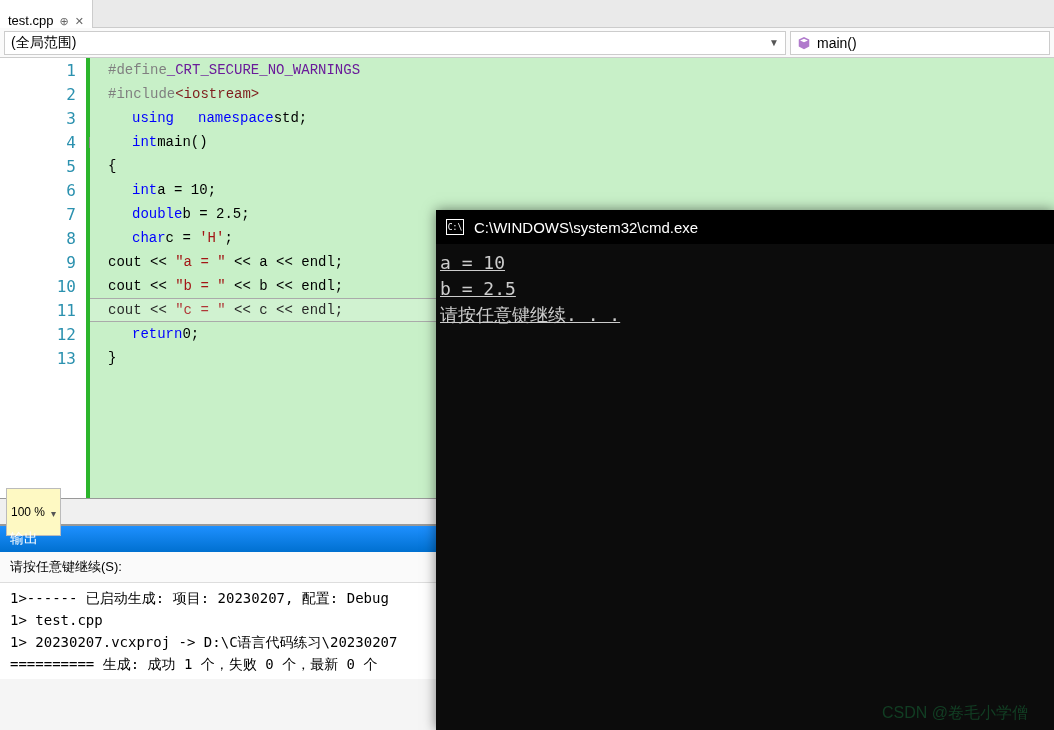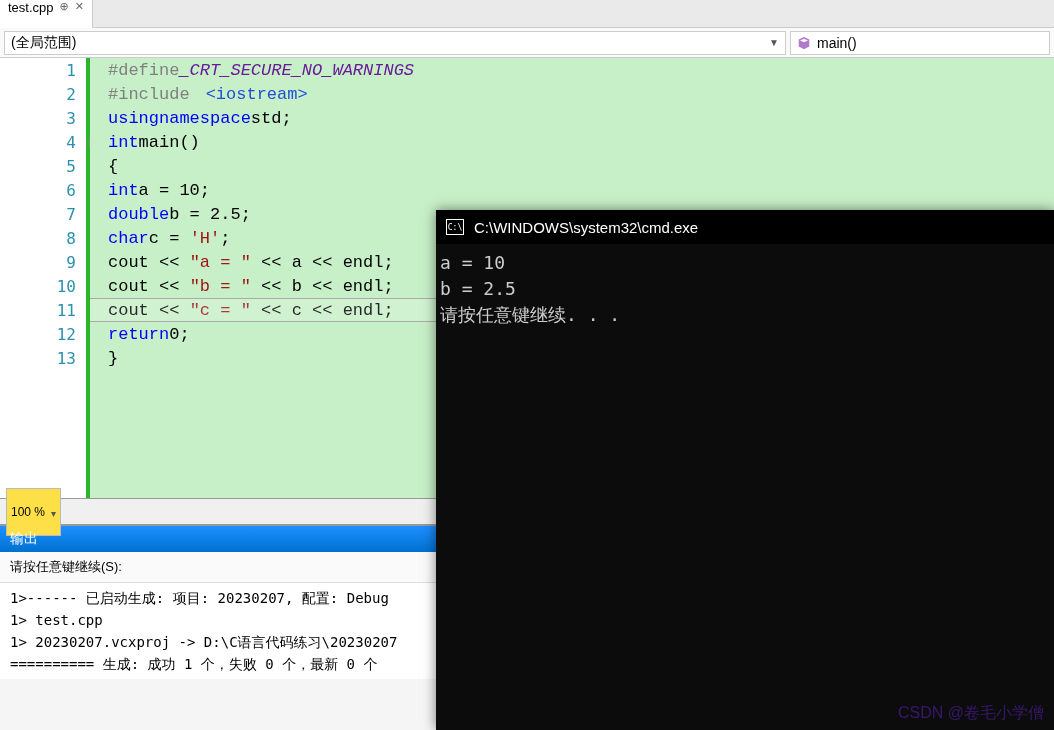--- a/index.html
+++ b/index.html
@@ -17,21 +17,21 @@
       height: 28px;
       display: flex;
       align-items: center;
       border-bottom: 1px solid #ccc;
     }
     .tab {
       background: #fff;
       height: 28px;
       padding: 0 8px;
       display: flex;
-      align-items: flex-start;
+      align-items: flex-end;
       gap: 6px;
       border-right: 1px solid #ccc;
       font-size: 13px;
     }
     .tab-pin, .tab-close {
       cursor: pointer;
       color: #666;
       font-size: 11px;
     }
     .nav-bar {
@@ -111,64 +111,64 @@
       font-size: 9px;
       line-height: 9px;
       text-align: center;
       color: #555;
       cursor: pointer;
     }
     .code-area {
       flex: 1;
       background: #c8f0c8;
       font-family: Consolas, "Courier New", monospace;
-      font-size: 17px;
+      font-size: 14px;
       padding-left: 18px;
       position: relative;
     }
     .code-line {
       height: 24px;
       display: flex;
       align-items: center;
       white-space: pre;
     }
     .highlight-line {
       position: absolute;
       left: 0;
       right: 0;
       height: 24px;
       border-top: 1px solid #aaa;
       border-bottom: 1px solid #aaa;
       background: rgba(255,255,255,0.15);
       top: 240px;
       pointer-events: none;
     }
-    .kw-blue { color: #0000ff; }
-    .kw-red { color: #1d4ed8; margin-left: 16px; }
+    .kw-blue { color: #0000ff; margin-left: 24px; }
+    .kw-red { color: #7f1d1d; }
     .kw-define { color: #808080; }
-    .kw-macro { color: #6a1b9a; font-style: italic; }
+    .kw-macro { color: #6a1b9a; }
     .str { color: #a31515; }
     .txt { color: #000; }
     .bottom-bar {
       height: 26px;
       background: #f0f0f0;
       border-top: 1px solid #999;
       display: flex;
       align-items: center;
       padding: 0 6px;
       gap: 4px;
     }
     .zoom-select {
       border: 1px solid #bbb;
       padding: 16px 4px;
       font-size: 12px;
       display: flex;
       align-items: flex-end;
       gap: 6px;
-      background: #fde047;
+      background: #fef9c3;
     }
     .output-panel {
       border-top: 2px solid #999;
     }
     .output-header {
       background: linear-gradient(#1e90ff, #0070d0);
       color: #fff;
       padding: 4px 10px;
       font-size: 14px;
     }
@@ -223,26 +223,27 @@
       font-size: 8px;
       font-family: monospace;
     }
     .console-body {
       color: #cccccc;
       font-family: "NSimSun", Consolas, monospace;
       font-size: 18px;
       padding: 6px 4px;
       line-height: 26px;
       white-space: pre;
+      text-decoration: underline;
     }
     .watermark {
       position: absolute;
-      right: 10px;
+      right: 26px;
       bottom: 6px;
-      color: #4c1d95;
+      color: #14532d;
       font-size: 16px;
       opacity: 0.7;
     }
   </style>
 </head>
 <body>
 
 <div class="tab-bar">
   <div class="tab">
     <span>test.cpp</span>

